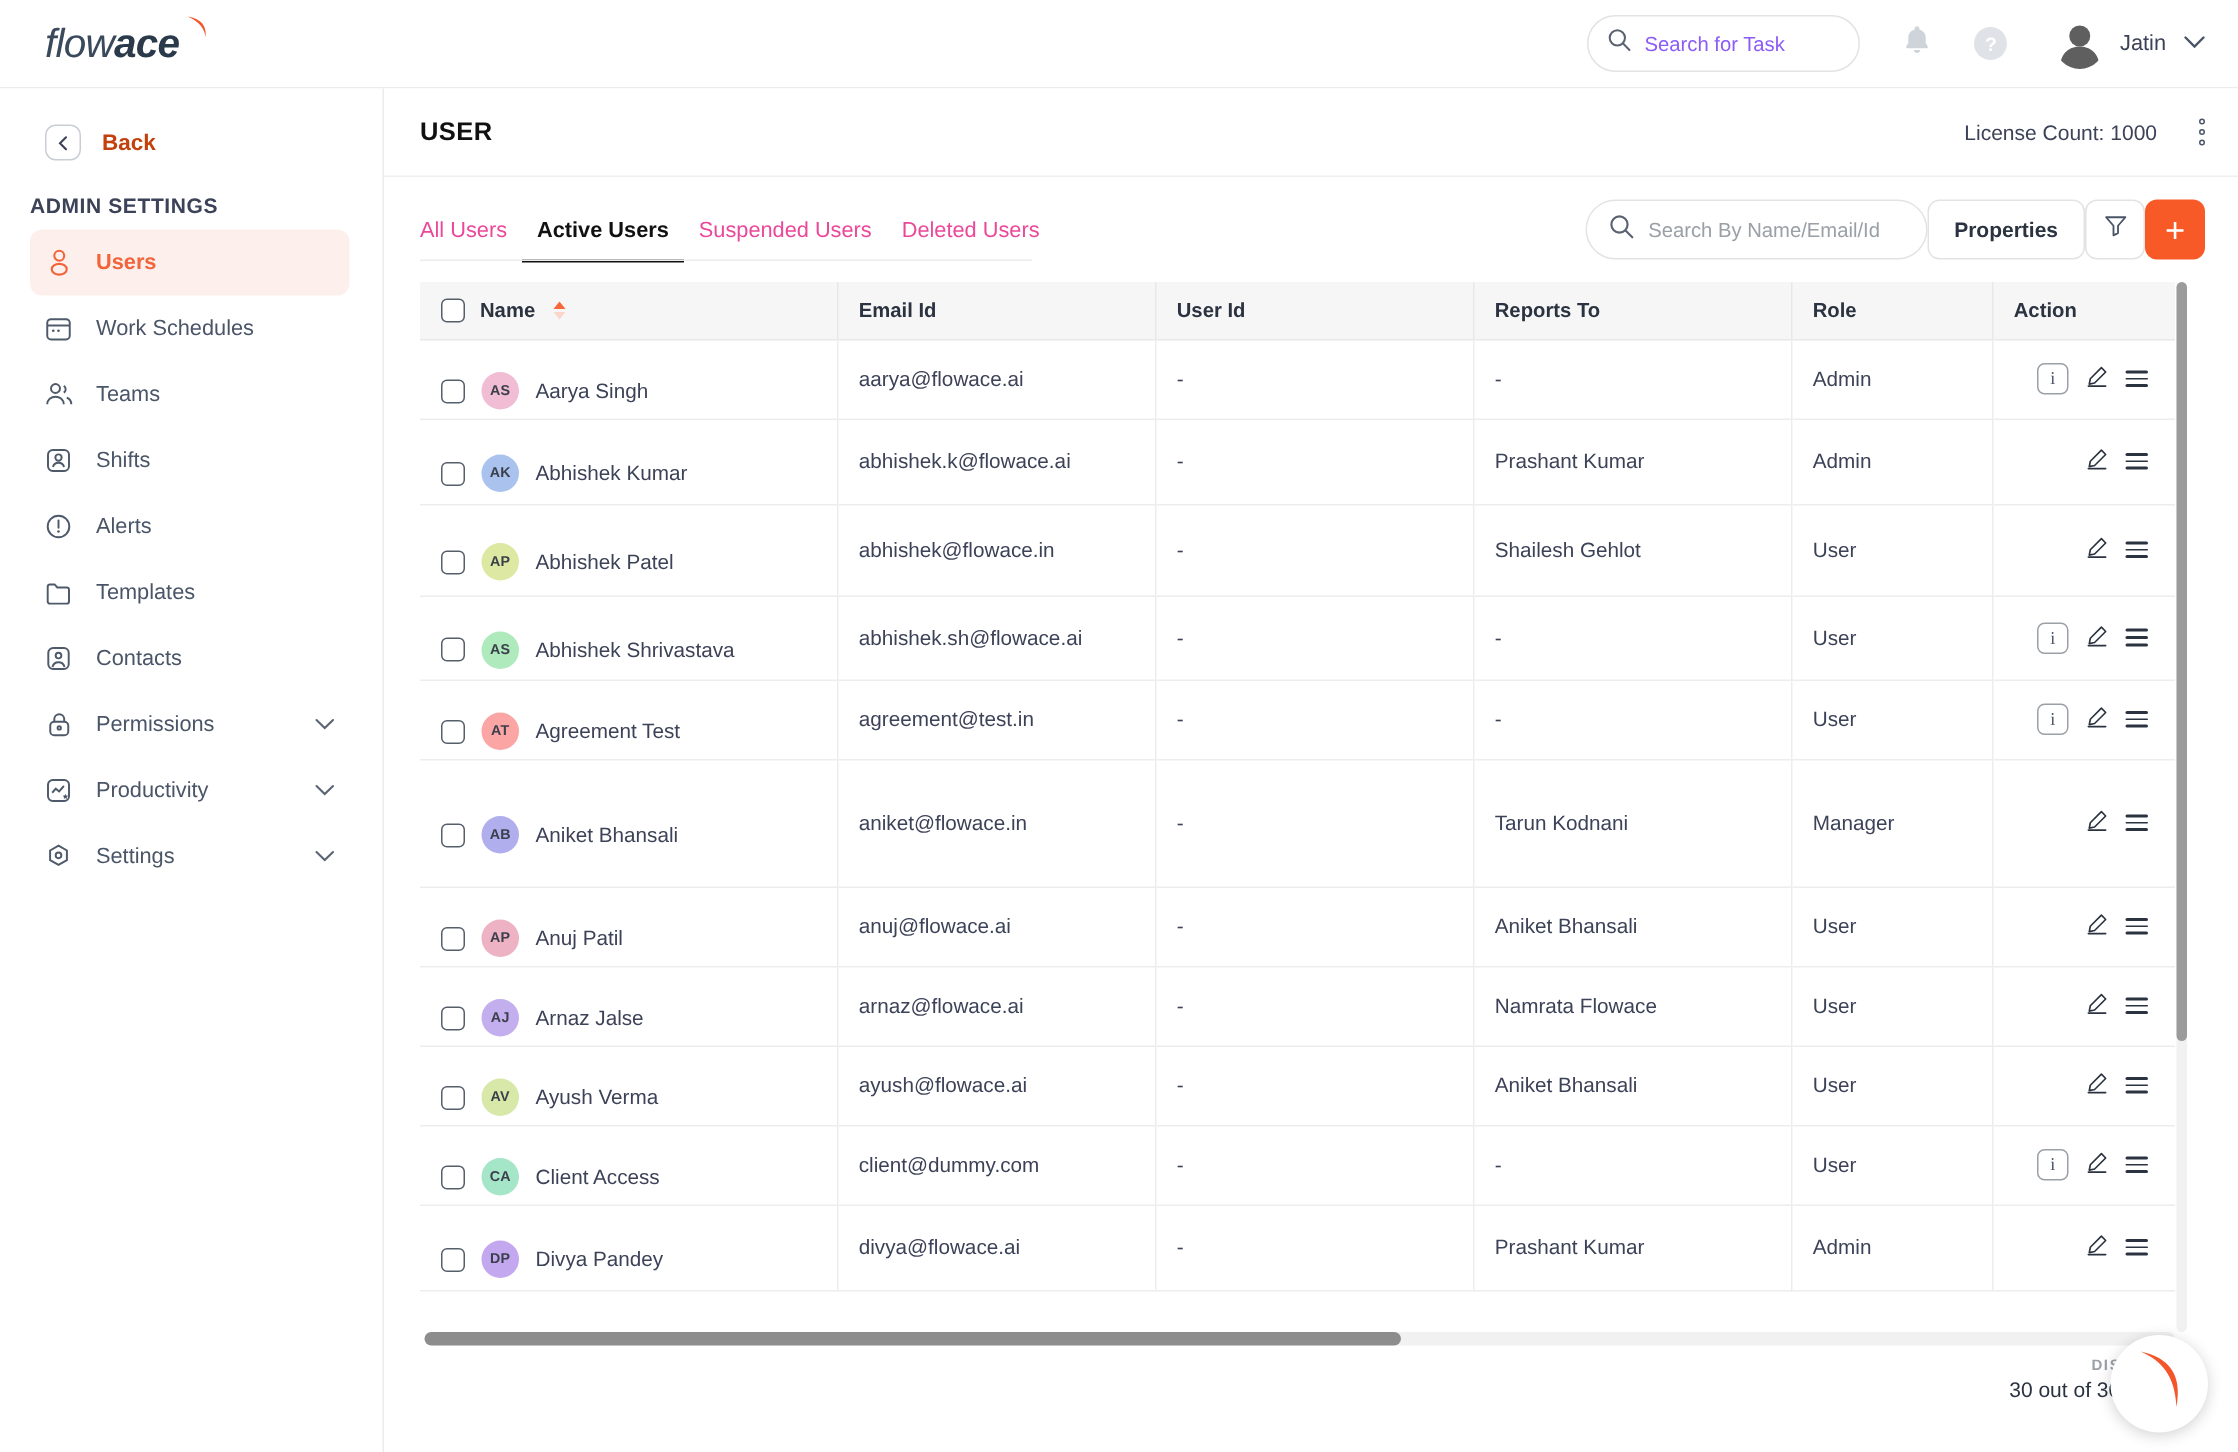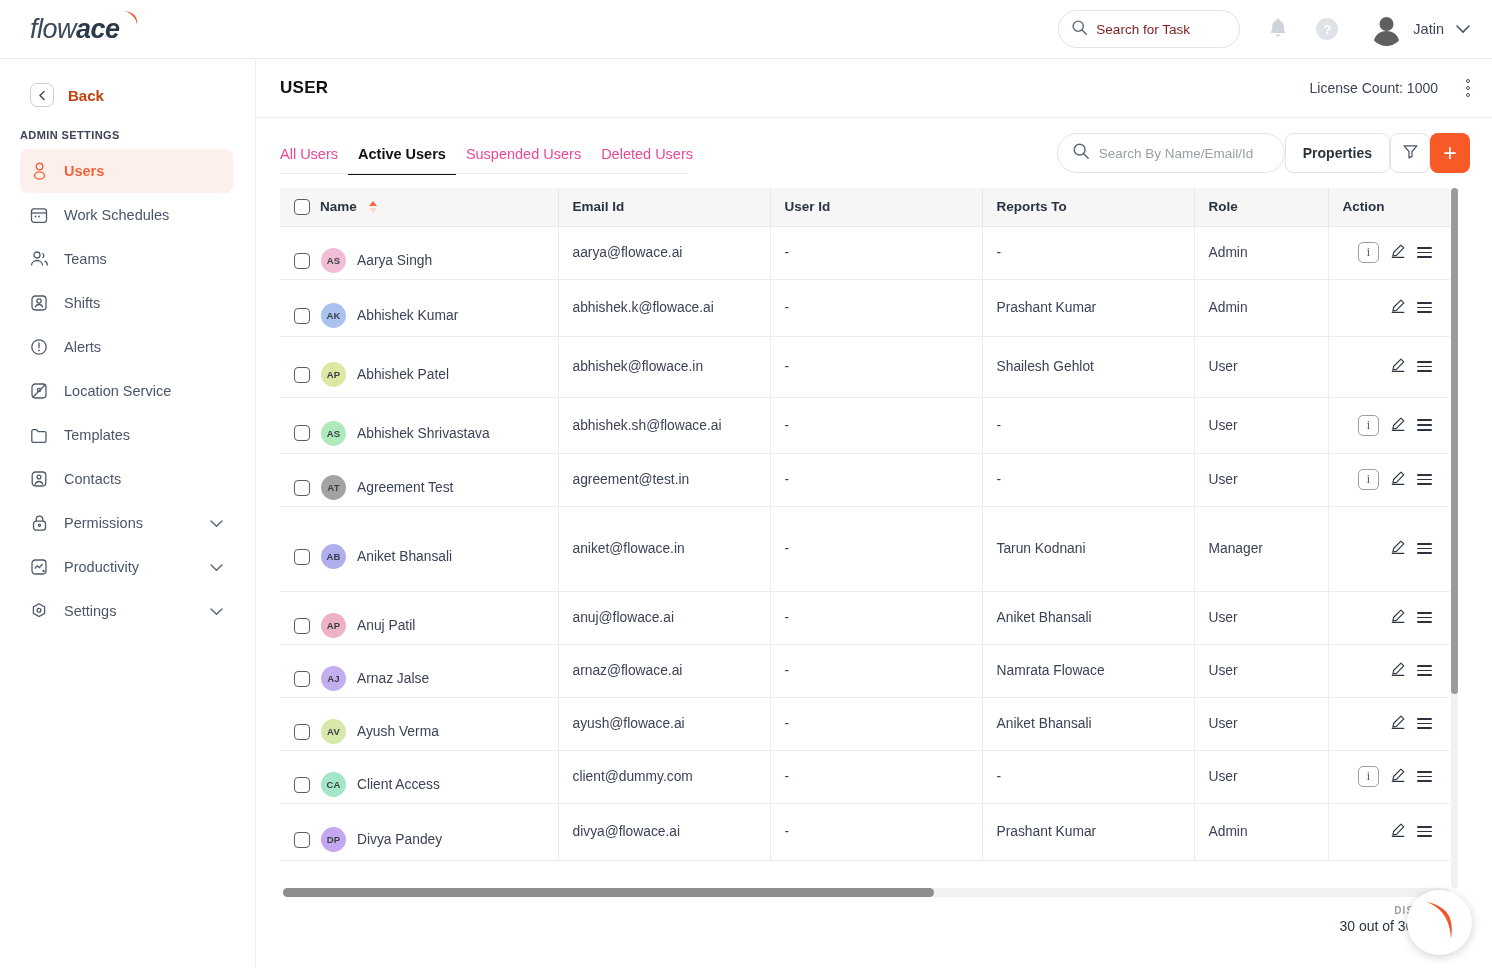--- a/index.html
+++ b/index.html
@@ -21,21 +21,21 @@
   .logo { margin-left: 30px; display: flex; align-items: baseline; }
   .logo .f1 { font-size: 27px; font-style: italic; font-weight: 300; color: #3a4a5c; letter-spacing: -0.5px; }
   .logo .f2 { font-size: 27px; font-style: italic; font-weight: 700; color: #2b3a4a; letter-spacing: -0.5px; }
   .logo .swoosh { margin-left: 2px; position: relative; top: -9px; }
 
   .header-right { margin-left: auto; display: flex; align-items: center; gap: 0; padding-right: 22px; }
   .task-search {
     width: 182px; height: 38px; border: 1px solid #e3e3e3; border-radius: 19px;
     display: flex; align-items: center; padding: 0 12px; background: #fff;
   }
-  .task-search .ph { font-size: 13.5px; color: #7f1d1d; margin-left: 8px; }
+  .task-search .ph { font-size: 13.5px; color: #8b5cf6; margin-left: 8px; }
   .hdr-icon { margin-left: 28px; display: flex; align-items: center; justify-content: center; cursor: pointer; }
   .help-circle {
     width: 22px; height: 22px; border-radius: 50%; background: #dfe3e8;
     display: flex; align-items: center; justify-content: center;
     color: #fff; font-size: 13px; font-weight: 600;
   }
   .avatar-head {
     width: 33px; height: 33px; border-radius: 50%; background: #fff;
     margin-left: 32px; position: relative; overflow: hidden;
   }
@@ -47,21 +47,21 @@
     position: absolute; left: 0; top: 59px; width: 256px; height: 909px;
     background: #fff; border-right: 1px solid #ececec; padding-top: 24px;
   }
   .back-row { display: flex; align-items: center; padding-left: 30px; margin-bottom: 22px; cursor: pointer; }
   .back-box {
     width: 24px; height: 24px; border: 1.3px solid #c9ced6; border-radius: 7px;
     display: flex; align-items: center; justify-content: center;
   }
   .back-label { font-size: 15px; font-weight: 700; color: #c2410c; margin-left: 14px; }
   .section-label {
-    font-size: 11px; font-weight: 700; color: #3c4257; letter-spacing: 0.4px;
+    font-size: 14px; font-weight: 700; color: #3c4257; letter-spacing: 0.4px;
     padding-left: 20px; margin-bottom: 8px;
   }
   .nav-item {
     display: flex; align-items: center; height: 44px; margin: 0 22px 0 20px;
     border-radius: 8px; padding-left: 8px; cursor: pointer;
   }
   .nav-item .ico { width: 22px; display: flex; align-items: center; justify-content: center; color: #4e5a6a; }
   .nav-item .lbl { font-size: 14.5px; color: #4a5568; margin-left: 14px; }
   .nav-item.active { background: #fdf0ec; }
   .nav-item.active .lbl { color: #f2643a; font-weight: 600; }
@@ -301,30 +301,20 @@
       <span class="ico">
         <svg width="18" height="18" viewBox="0 0 18 18" fill="none" stroke="currentColor" stroke-width="1.3">
             <circle cx="9" cy="9" r="7.2"></circle>
             <line x1="9" y1="5" x2="9" y2="9.8" stroke-linecap="round"></line>
             <circle cx="9" cy="12.4" r=".85" fill="currentColor" stroke="none"></circle>
           </svg>
       </span>
       <span class="lbl">Alerts</span>
     </div>
 
-    <div class="nav-item">
-      <span class="ico">
-        <svg width="18" height="18" viewBox="0 0 18 18" fill="none" stroke="currentColor" stroke-width="1.3">
-            <rect x="2" y="2" width="14" height="14" rx="3.2"></rect>
-            <circle cx="9" cy="8" r="1.6"></circle>
-            <line x1="3" y1="15" x2="15" y2="3" stroke-linecap="round"></line>
-          </svg>
-      </span>
-      <span class="lbl">Location Service</span>
-    </div>
 
     <div class="nav-item">
       <span class="ico">
         <svg width="18" height="17" viewBox="0 0 18 17" fill="none" stroke="currentColor" stroke-width="1.3">
             <path d="M1.8 14V4.2a1.6 1.6 0 011.6-1.6h3l1.8 2h6.2a1.6 1.6 0 011.6 1.6V14a1.4 1.4 0 01-1.4 1.4H3.2A1.4 1.4 0 011.8 14z"></path>
           </svg>
       </span>
       <span class="lbl">Templates</span>
     </div>
 
@@ -562,21 +552,21 @@
                       <i></i>
                       <i></i>
                     </span>
                   </div>
                 </td>
               </tr>
               <tr style="height: 53px;">
                 <td class="col-name">
                   <div class="name-cell">
                     <span class="cb"></span>
-                    <span class="avatar-ini" style="background:#a3a3a3">AT</span>
+                    <span class="avatar-ini" style="background:#fca5a5">AT</span>
                     <span>Agreement Test</span>
                   </div>
                 </td>
                 <td class="col-email">agreement@test.in</td>
                 <td class="col-userid">-</td>
                 <td class="col-reports">-</td>
                 <td class="col-role">User</td>
                 <td class="col-action">
                   <div class="actions">
                     <span class="info-btn">i</span>

